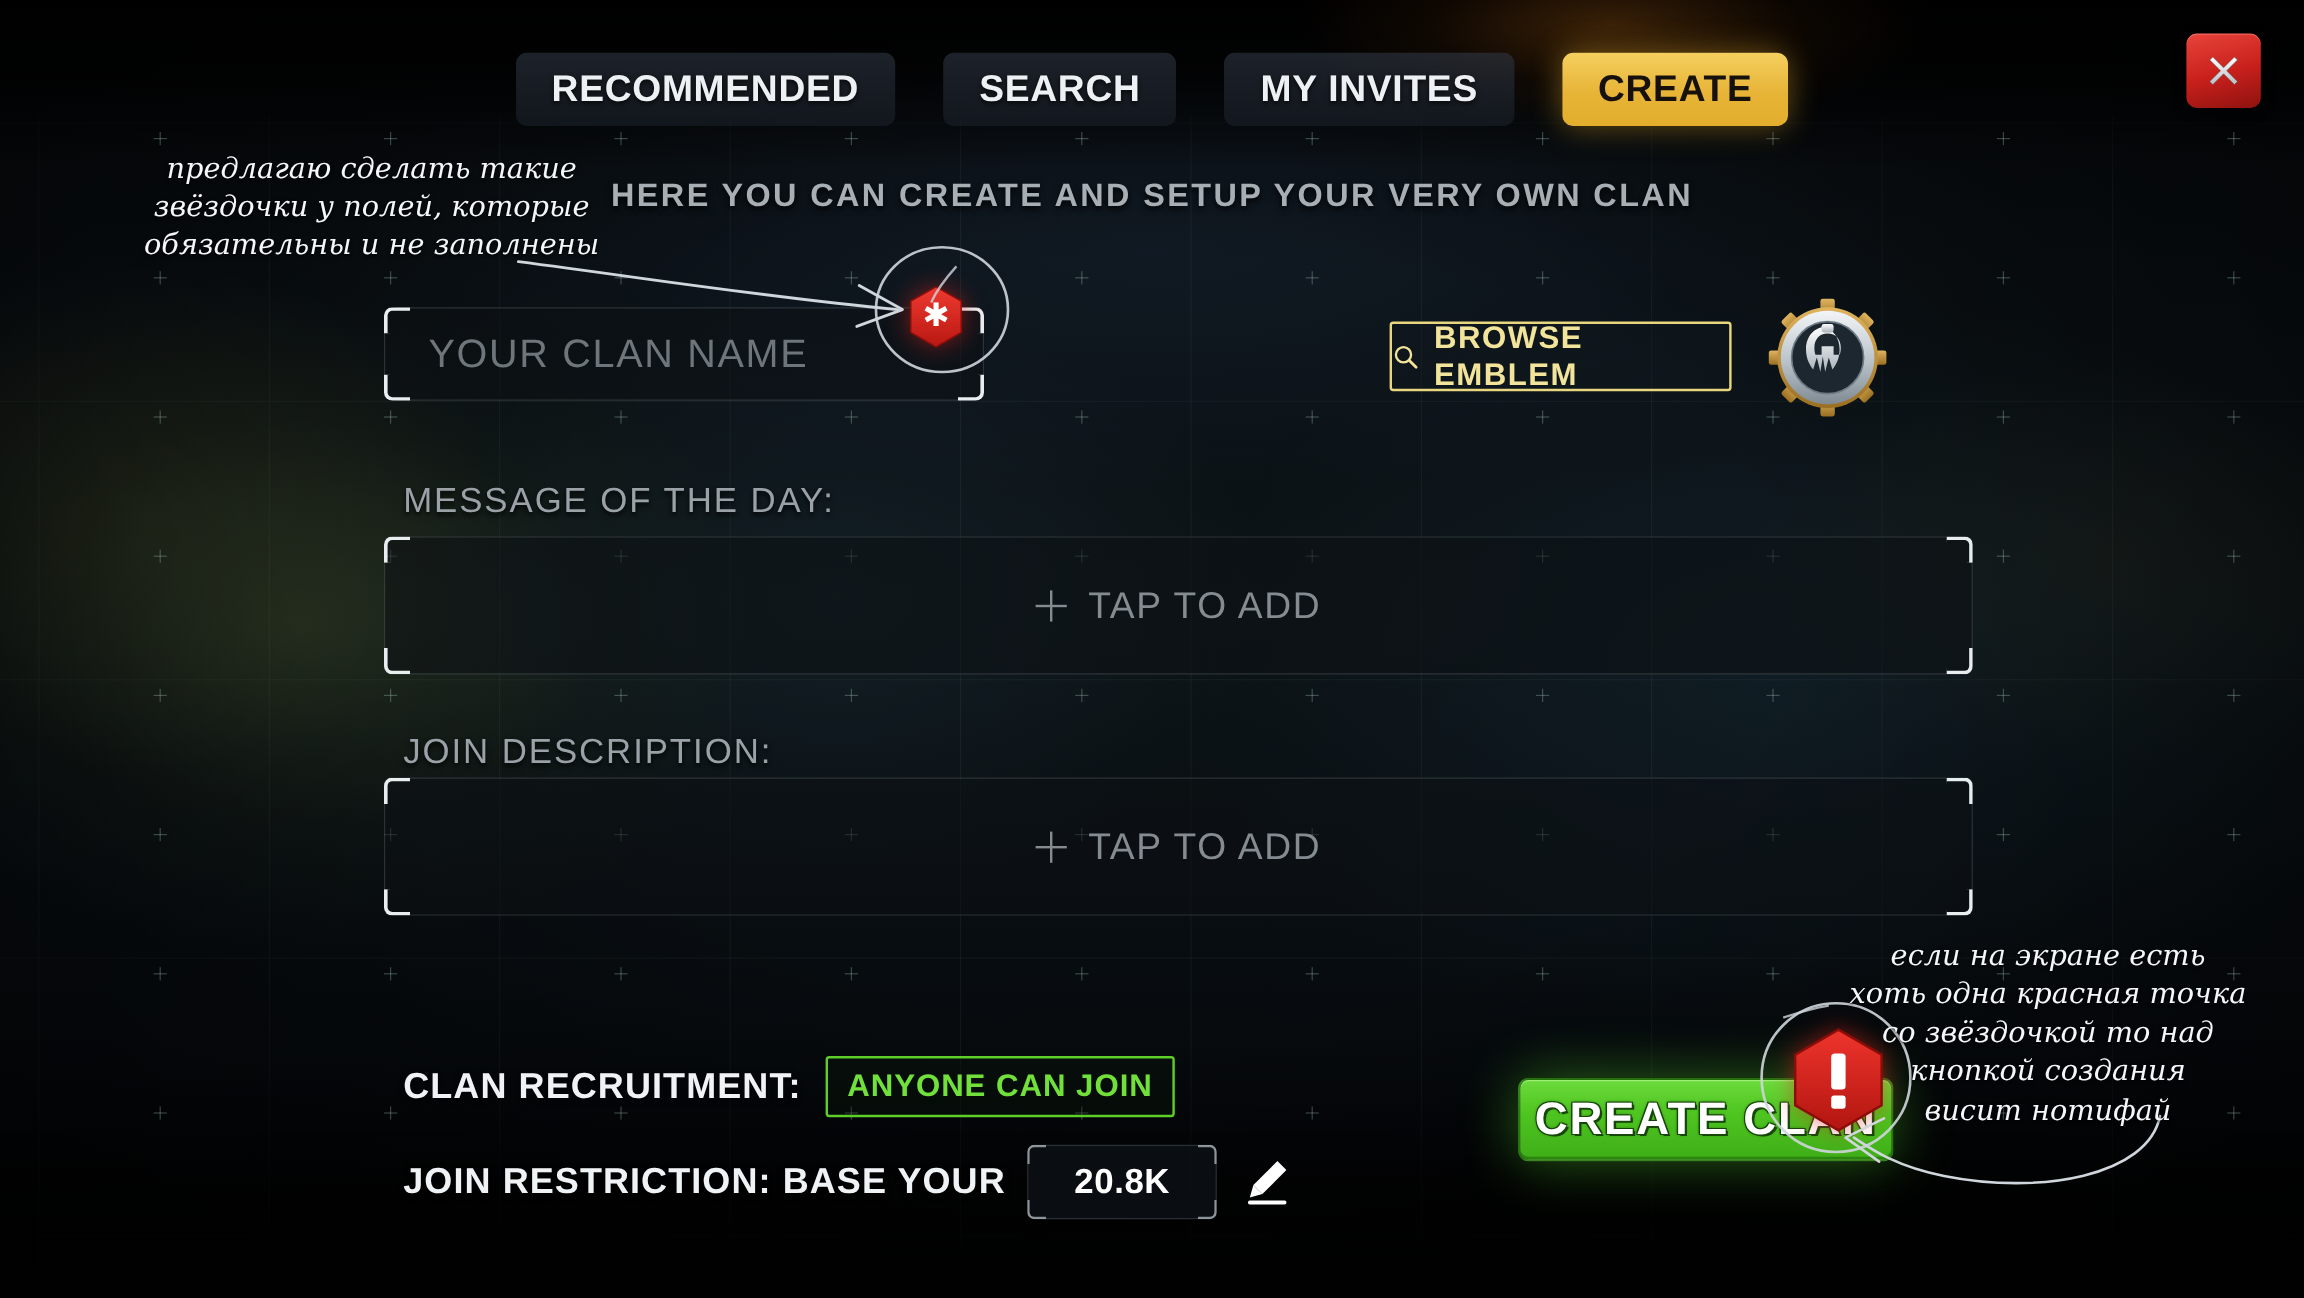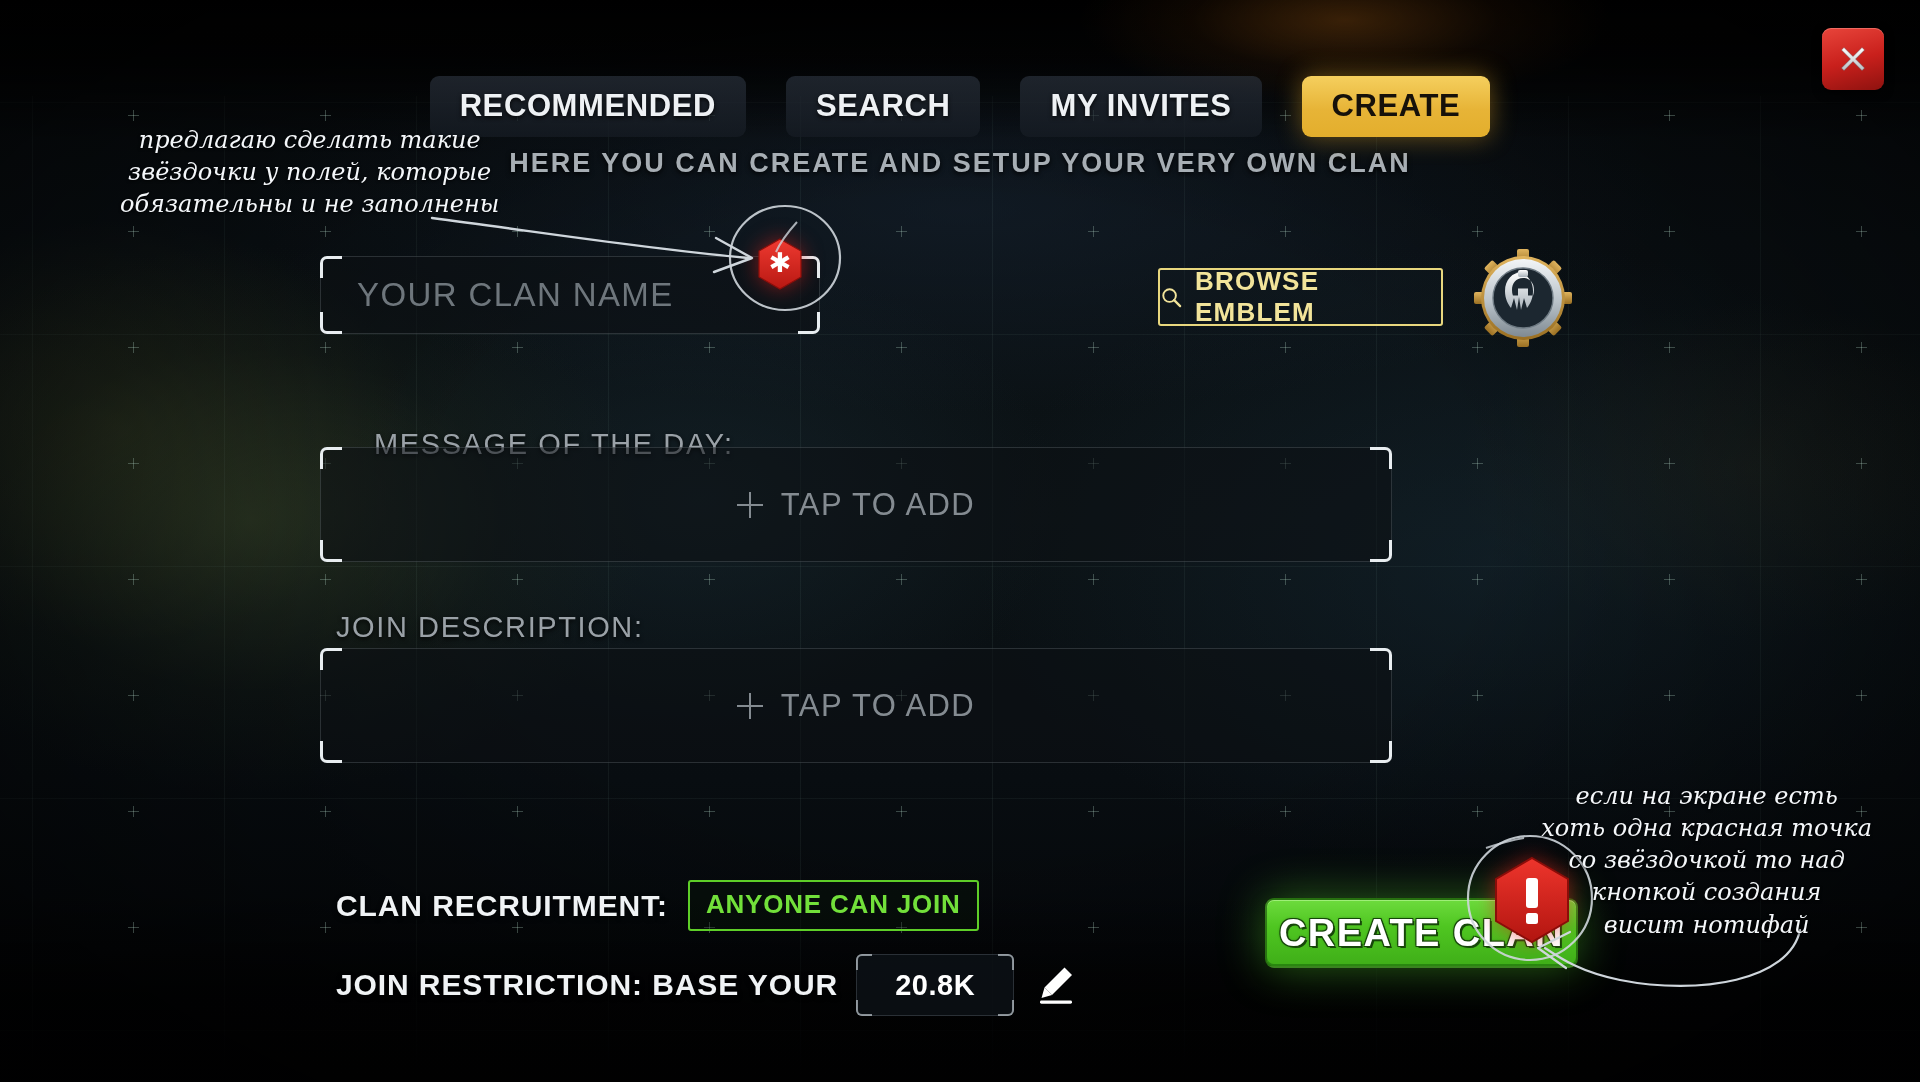--- a/index.html
+++ b/index.html
@@ -75,21 +75,20 @@
     background: linear-gradient(180deg, rgba(46,54,66,0.62) 0%, rgba(22,28,36,0.72) 100%);
     color: #eef1f4;
     font-size: 31px; font-weight: bold; letter-spacing: 0.6px;
     text-align: center;
     line-height: 1;
     border: none;
     text-shadow: 0 2px 4px rgba(0,0,0,0.8);
     font-family: "Liberation Sans", sans-serif;
     cursor: pointer;
     white-space: nowrap;
-    margin-top: 32px;
   }
   .tab.active {
     background: linear-gradient(180deg, #f5cf5e 0%, #e7b437 55%, #e3ae2c 100%);
     color: #16110a;
     text-shadow: none;
     box-shadow: 0 0 26px rgba(232,170,40,0.45);
   }
 
   
   .close-btn {
@@ -133,24 +132,24 @@
   .clan-name-ph {
     position: absolute; left: 36px; top: 50%; transform: translateY(-50%);
     font-size: 33px; font-weight: 500; letter-spacing: 1.4px; color: #6e767c;
   }
 
   .field-label {
     position: absolute;
     font-size: 29px; font-weight: 500; letter-spacing: 1.6px; color: #9aa1a7;
     text-shadow: 0 2px 4px rgba(0,0,0,0.85);
   }
-  .motd-label { left: 336px; top: 428px; margin-left: 38px; }
+  .motd-label { left: 336px; top: 402px; }
   .desc-label { left: 336px; top: 611px; }
 
-  .tap-box { left: 320px; top: 447px; width: 1072px; height: 115px; border-radius: 6px; }
+  .tap-box { left: 320px; top: 447px; width: 1324px; height: 115px; border-radius: 6px; }
   .tap-box.desc { top: 648px; }
   .tap-inner {
     position: absolute; inset: 0;
     display: flex; align-items: center; justify-content: center; gap: 18px;
     color: #848b91; font-size: 31px; font-weight: 500; letter-spacing: 1.4px;
   }
   .plus-icon { position: relative; width: 26px; height: 26px; flex: 0 0 auto; }
   .plus-icon::before, .plus-icon::after { content: ""; position: absolute; background: #848b91; }
   .plus-icon::before { left: 0; top: 12px; width: 26px; height: 2.5px; }
   .plus-icon::after { top: 0; left: 12px; width: 2.5px; height: 26px; }

